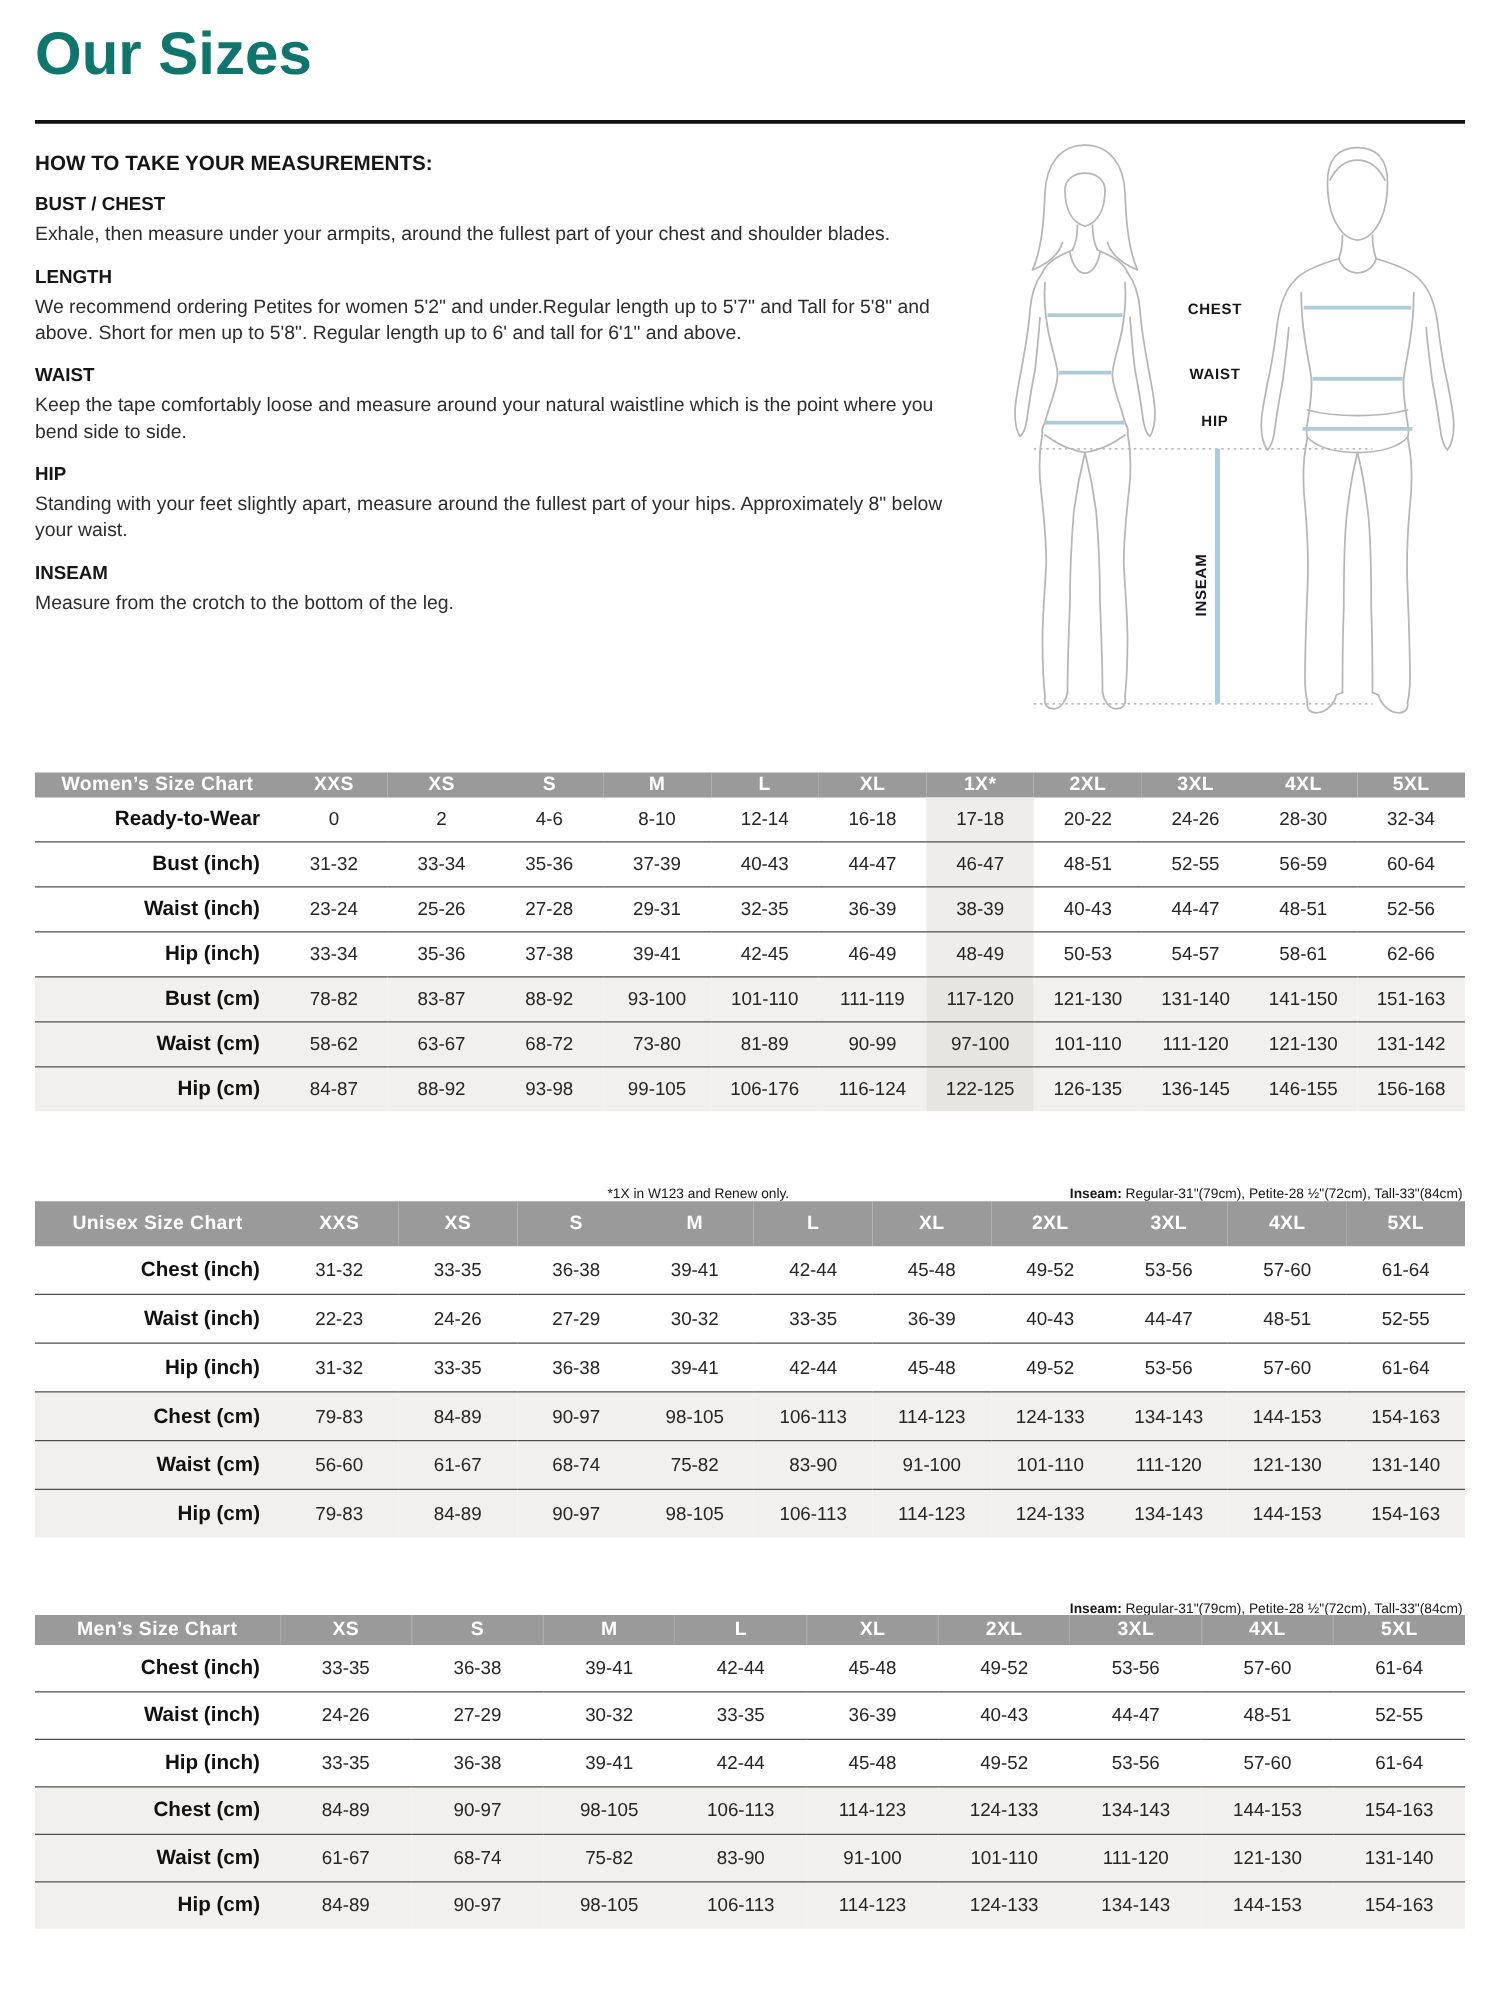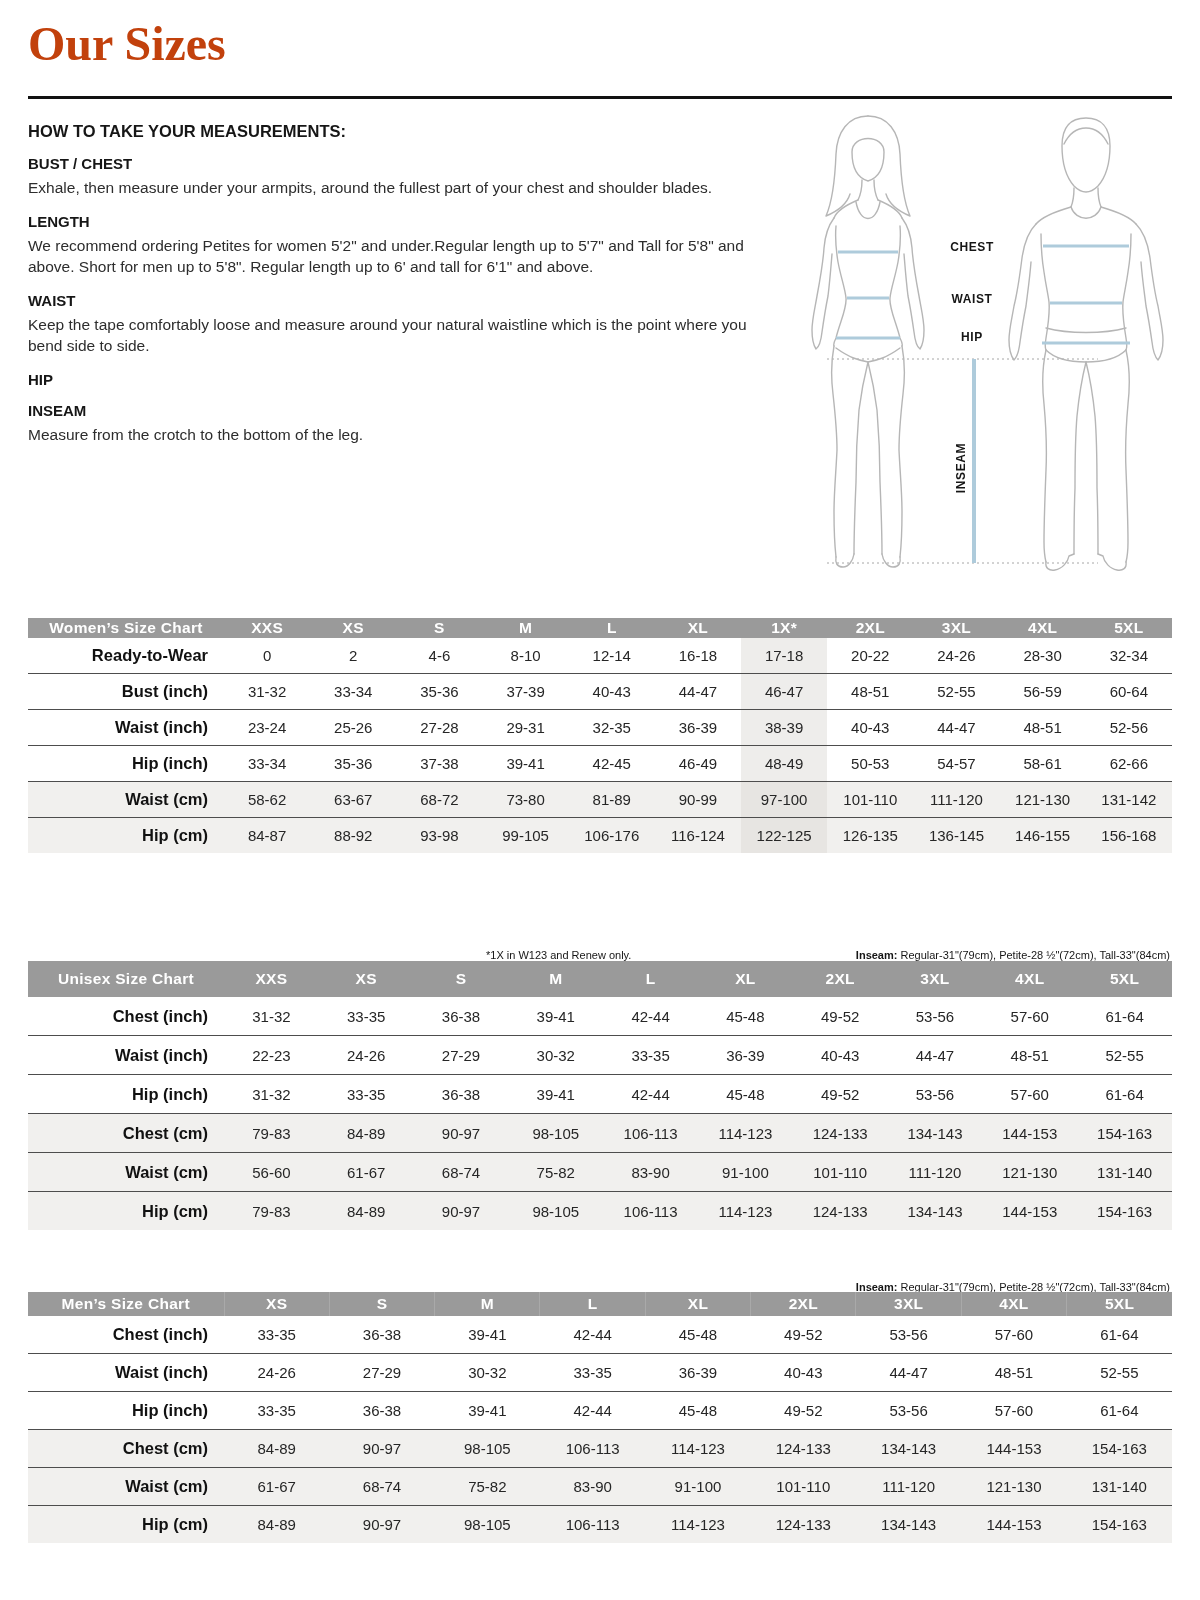--- a/index.html
+++ b/index.html
@@ -3,21 +3,21 @@
 <meta charset="utf-8">
 <style>
   html,body{margin:0;padding:0;}
   body{
     width:1200px;height:1600px;position:relative;background:#ffffff;
     font-family:"Liberation Sans","DejaVu Sans",sans-serif;color:#1b1b1b;
     overflow:hidden;
   }
   .page-title{
     position:absolute;left:28px;top:16px;font-size:48px;font-weight:bold;
-    letter-spacing:0px;color:#c2410c;font-family:Liberation Serif, serif;
+    letter-spacing:0px;color:#0f766e;
   }
   .title-rule{position:absolute;left:28px;top:96px;width:1144px;height:0;border-top:3px solid #111;}
   .howto{position:absolute;left:28px;top:122px;width:748px;}
   .howto-heading{font-size:16.5px;font-weight:bold;margin:0 0 2px 0;color:#161616;}
   .sec{margin-top:14px;}
   .sec-label{font-size:15px;font-weight:bold;margin:0 0 5px 0;color:#161616;}
   .sec-text{font-size:15.5px;line-height:21.5px;margin:0;color:#2d2d2d;}
 
   
   .diagram{position:absolute;left:788px;top:110px;width:384px;height:468px;}
@@ -72,20 +72,21 @@
   <div class="sec">
     <p class="sec-label">LENGTH</p>
     <p class="sec-text">We recommend ordering Petites for women 5'2" and under.Regular length up to 5'7" and Tall for 5'8" and above. Short for men up to 5'8". Regular length up to 6' and tall for 6'1" and above.</p>
   </div>
   <div class="sec">
     <p class="sec-label">WAIST</p>
     <p class="sec-text">Keep the tape comfortably loose and measure around your natural waistline which is the point where you bend side to side.</p>
   </div>
   <div class="sec">
     <p class="sec-label">HIP</p>
+    <p class="sec-text">Standing with your feet slightly apart, measure around the fullest part of your hips. Approximately 8" below your waist.</p>
   </div>
   <div class="sec">
     <p class="sec-label">INSEAM</p>
     <p class="sec-text">Measure from the crotch to the bottom of the leg.</p>
   </div>
 </div>
 
 <svg class="diagram" viewBox="0 0 384 468" xmlns="http://www.w3.org/2000/svg">
 
   <line class="dotted" x1="39" y1="249" x2="310" y2="249"></line>
@@ -231,20 +232,34 @@
           <td>39-41</td>
           <td>42-45</td>
           <td>46-49</td>
           <td class="hl">48-49</td>
           <td>50-53</td>
           <td>54-57</td>
           <td>58-61</td>
           <td>62-66</td>
         </tr>
         <tr class="shade">
+          <td class="rowlabel">Bust (cm)</td>
+          <td>78-82</td>
+          <td>83-87</td>
+          <td>88-92</td>
+          <td>93-100</td>
+          <td>101-110</td>
+          <td>111-119</td>
+          <td class="hl">117-120</td>
+          <td>121-130</td>
+          <td>131-140</td>
+          <td>141-150</td>
+          <td>151-163</td>
+        </tr>
+        <tr class="shade">
           <td class="rowlabel">Waist (cm)</td>
           <td>58-62</td>
           <td>63-67</td>
           <td>68-72</td>
           <td>73-80</td>
           <td>81-89</td>
           <td>90-99</td>
           <td class="hl">97-100</td>
           <td>101-110</td>
           <td>111-120</td>

